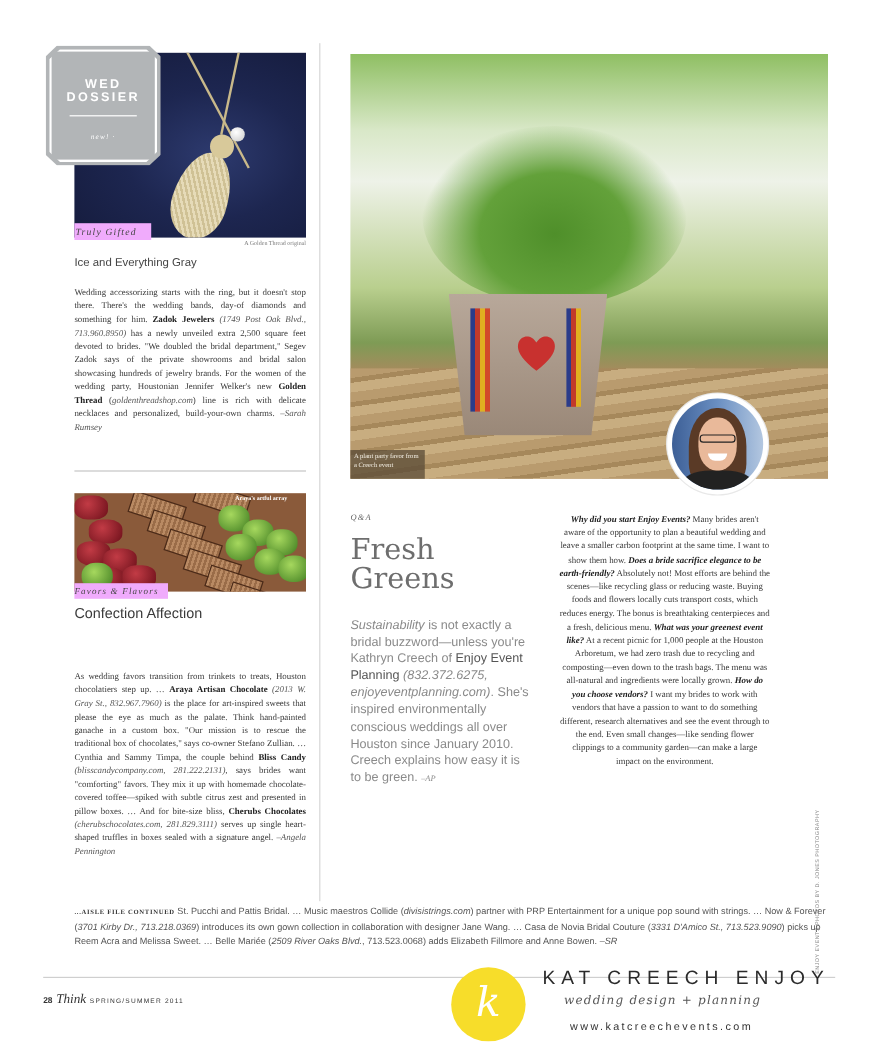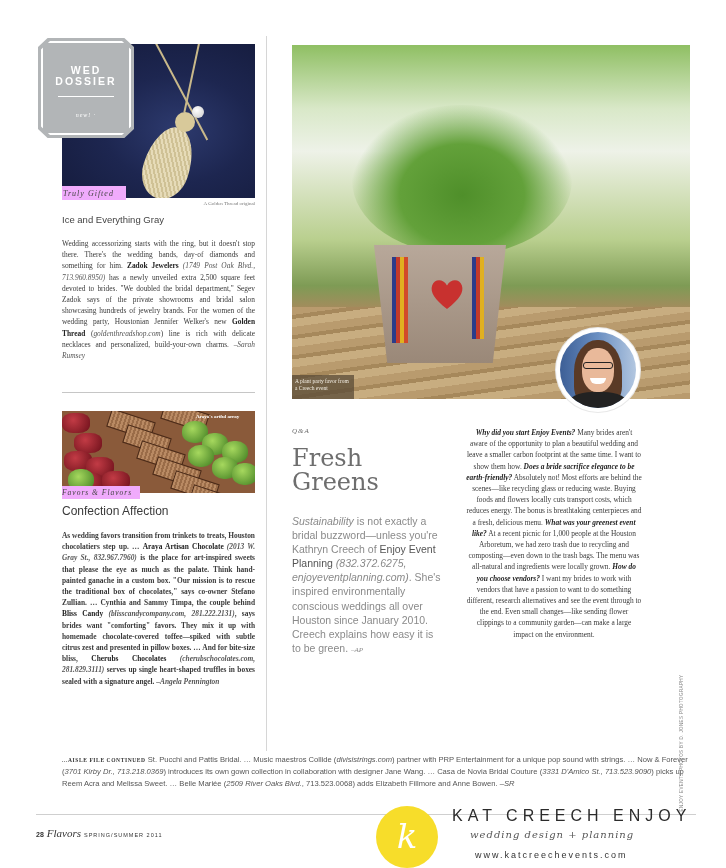--- a/index.html
+++ b/index.html
@@ -28,21 +28,21 @@
   #left-rule { left:62px; top:392px; width:193px; height:1px; background:#c6c6c6; }
   #col-divider-left { left:266px; top:36px; width:1px; height:715px; background:#d6d6d6; }
 
   #choc-photo { left:62px; top:411px; width:193px; height:82px; overflow:hidden; background:#8a5a3a; }
   #choc-photo .red { position:absolute; width:28px; height:20px; border-radius:40%; background:radial-gradient(circle at 40% 35%, #c23b45, #6b0f19); }
   #choc-photo .bar { position:absolute; width:44px; height:17px; background:repeating-linear-gradient(90deg,#b98a63 0 2px,#9a6c48 2px 4px); transform:rotate(18deg); border:1px solid #4a2a18; }
   #choc-photo .green { position:absolute; width:26px; height:22px; border-radius:45%; background:radial-gradient(circle at 40% 35%, #a6d85e, #3c7a1f); }
   #choc-credit { left:196px; top:414px; font-size:5px; color:#ffffff; font-weight:bold; }
   #favors-tag { left:62px; top:486px; width:78px; height:13px; background:#f0abfc; font-style:italic; font-size:7.5px; letter-spacing:1px; color:#444; line-height:14px; }
   #confection-title { left:62px; top:504px; font-family:"Liberation Sans", sans-serif; font-size:12px; color:#3a3a3a; }
-  #confection-body { left:62px; top:530px; width:193px;font-weight:bold; }
+  #confection-body { left:62px; top:558px; width:193px; }
 
   
   #plant-photo { left:292px; top:45px; width:398px; height:354px; overflow:hidden; background:linear-gradient(180deg,#8fbf63 0%,#d9e8c8 18%,#eef2e8 30%,#b9cf8e 55%,#7e9b55 68%,#a88a5e 75%,#c4a57a 100%); }
   #plant-photo .table { position:absolute; left:0; right:0; top:262px; bottom:0; background:repeating-linear-gradient(172deg,#b99b6e 0 8px,#a6885b 8px 12px,#c8ad80 12px 20px); }
   #plant-photo .foliage { position:absolute; left:60px; top:60px; width:220px; height:150px; border-radius:50%; background:radial-gradient(ellipse at 50% 60%, #4f8f2a 0%, #63a13a 40%, rgba(110,170,70,0.0) 72%); }
   #plant-photo .pot { position:absolute; left:82px; top:200px; width:132px; height:118px; background:linear-gradient(180deg,#b8a89a,#9a8878); clip-path:polygon(0 0,100% 0,90% 100%,10% 100%); }
   #plant-photo .stripes-l { position:absolute; left:100px; top:212px; width:22px; height:86px; background:linear-gradient(90deg,#2b3c8a 0 4px,#c23a2a 4px 8px,#e0b020 8px 12px,#d24a2a 12px 16px,transparent 16px); }
   #plant-photo .stripes-r { position:absolute; left:180px; top:212px; width:20px; height:82px; background:linear-gradient(90deg,#2b3c8a 0 4px,#c23a2a 4px 8px,#e0b020 8px 12px,transparent 12px); }
   #plant-photo .heart { position:absolute; left:138px; top:232px; width:34px; height:34px; }
   #plant-caption { left:292px; top:375px; width:62px; height:24px; background:rgba(90,75,55,0.75); color:#f3eee3; font-size:5.5px; line-height:7px; padding:3px; box-sizing:border-box; }
@@ -156,21 +156,21 @@
 <div id="fresh-title" class="abs">
   <div>Fresh</div>
   <div>Greens</div>
 </div>
 <div id="intro-text" class="abs"><i>Sustainability</i><span> is not exactly a bridal buzzword—unless you're Kathryn Creech of </span><span class="dark">Enjoy Event Planning</span><span> </span><i>(832.372.6275, enjoyeventplanning.com)</i><span>. She's inspired environmentally conscious weddings all over Houston since January 2010. Creech explains how easy it is to be green. </span><span class="ap">–AP</span></div>
 <div id="qa-body" class="abs body-text"><b style="font-style: italic;">Why did you start Enjoy Events?</b><span> Many brides aren't aware of the opportunity to plan a beautiful wedding and leave a smaller carbon footprint at the same time. I want to show them how. </span><b style="font-style: italic;">Does a bride sacrifice elegance to be earth-friendly?</b><span> Absolutely not! Most efforts are behind the scenes—like recycling glass or reducing waste. Buying foods and flowers locally cuts transport costs, which reduces energy. The bonus is breathtaking centerpieces and a fresh, delicious menu. </span><b style="font-style: italic;">What was your greenest event like?</b><span> At a recent picnic for 1,000 people at the Houston Arboretum, we had zero trash due to recycling and composting—even down to the trash bags. The menu was all-natural and ingredients were locally grown. </span><b style="font-style: italic;">How do you choose vendors?</b><span> I want my brides to work with vendors that have a passion to want to do something different, research alternatives and see the event through to the end. Even small changes—like sending flower clippings to a community garden—can make a large impact on the environment.</span></div>
 
 <div id="aisle-text" class="abs"><span id="aisle-label">...AISLE FILE CONTINUED</span><span><span> St. Pucchi and Pattis Bridal. … Music maestros Collide (</span><i>divisistrings.com</i><span>) partner with PRP Entertainment for a unique pop sound with strings. … Now &amp; Forever (</span><i>3701 Kirby Dr., 713.218.0369</i><span>) introduces its own gown collection in collaboration with designer Jane Wang. … Casa de Novia Bridal Couture (</span><i>3331 D'Amico St., 713.523.9090</i><span>) picks up Reem Acra and Melissa Sweet. … Belle Mariée (</span><i>2509 River Oaks Blvd.</i><span>, 713.523.0068) adds Elizabeth Fillmore and Anne Bowen. </span><i>–SR</i></span></div>
 <div id="bottom-rule" class="abs"></div>
 <div id="folio" class="abs">
-  <b>28</b><span class="brides">Flavors</span><span class="issue">SPRING/SUMMER 2011</span>
+  <b>28</b><span class="brides">Think</span><span class="issue">SPRING/SUMMER 2011</span>
 </div>
 <div id="photo-credit" class="abs">
     <span>ENJOY EVENTS PHOTOS BY D. JONES PHOTOGRAPHY</span>
   </div>
 
 <div id="kat-logo" class="abs">
     <span>k</span>
   </div>
 <div id="kat-name" class="abs">KAT CREECH ENJOY</div>
 <div id="kat-tag" class="abs">wedding design + planning</div>

